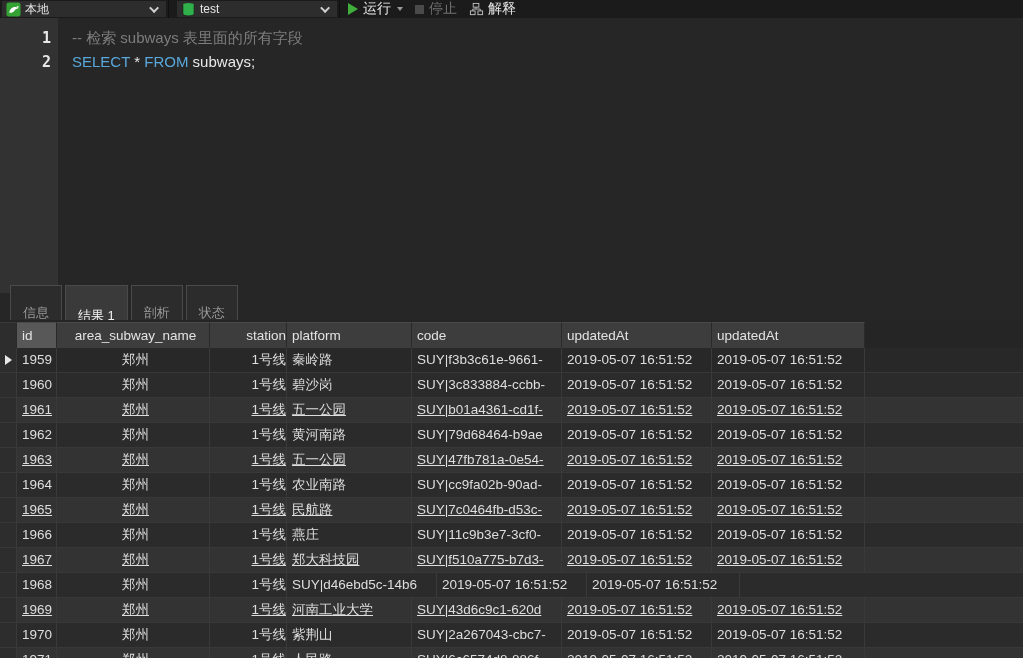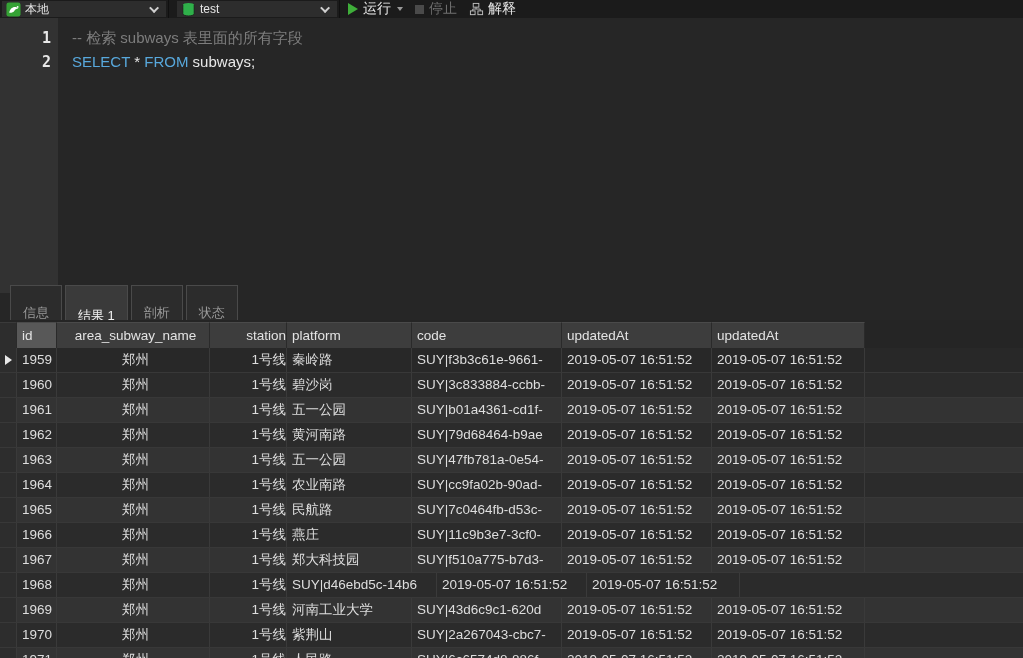--- a/index.html
+++ b/index.html
@@ -51,21 +51,21 @@
   
   .grid { position:absolute; top:320px; left:0; width:1023px; height:338px;
           background:#252525; overflow:hidden; font-size:13.5px; color:#dedede; }
   .hrow { display:flex; height:26px; margin-top:2px; }
   .hcell { background:#3d3d3d; border-right:1px solid #2a2a2a; border-top:1px solid #4a4a4a;
            line-height:25px; padding-left:5px; overflow:hidden; white-space:nowrap; color:#e3e3e3; }
   .hcell.sel-col { background:#585858; }
   .hcell.rowsel { background:#2d2d2d; border-top:1px solid #3a3a3a; }
   .body-rows { }
   .trow { display:flex; height:25px; background:#2b2b2b; border-bottom:1px solid #383838; }
-  .trow.alt { background:#333333; }
+  .trow.alt { background:#333333;text-decoration:underline; }
   .trow.selected { background:#282828; }
   .tcell { border-right:1px solid #3a3a3a; line-height:24px; padding-left:5px;
            overflow:hidden; white-space:nowrap; }
   .rowsel-cell { background:#2d2d2d; border-right:1px solid #3a3a3a;
                  display:flex; align-items:center; justify-content:center; }
   .cur-arrow { width:0; height:0; border-left:7px solid #e8e8e8;
                border-top:5px solid transparent; border-bottom:5px solid transparent; }
   
   .c0 { width:17px; flex:none; }
   .c1 { width:40px; flex:none; }

